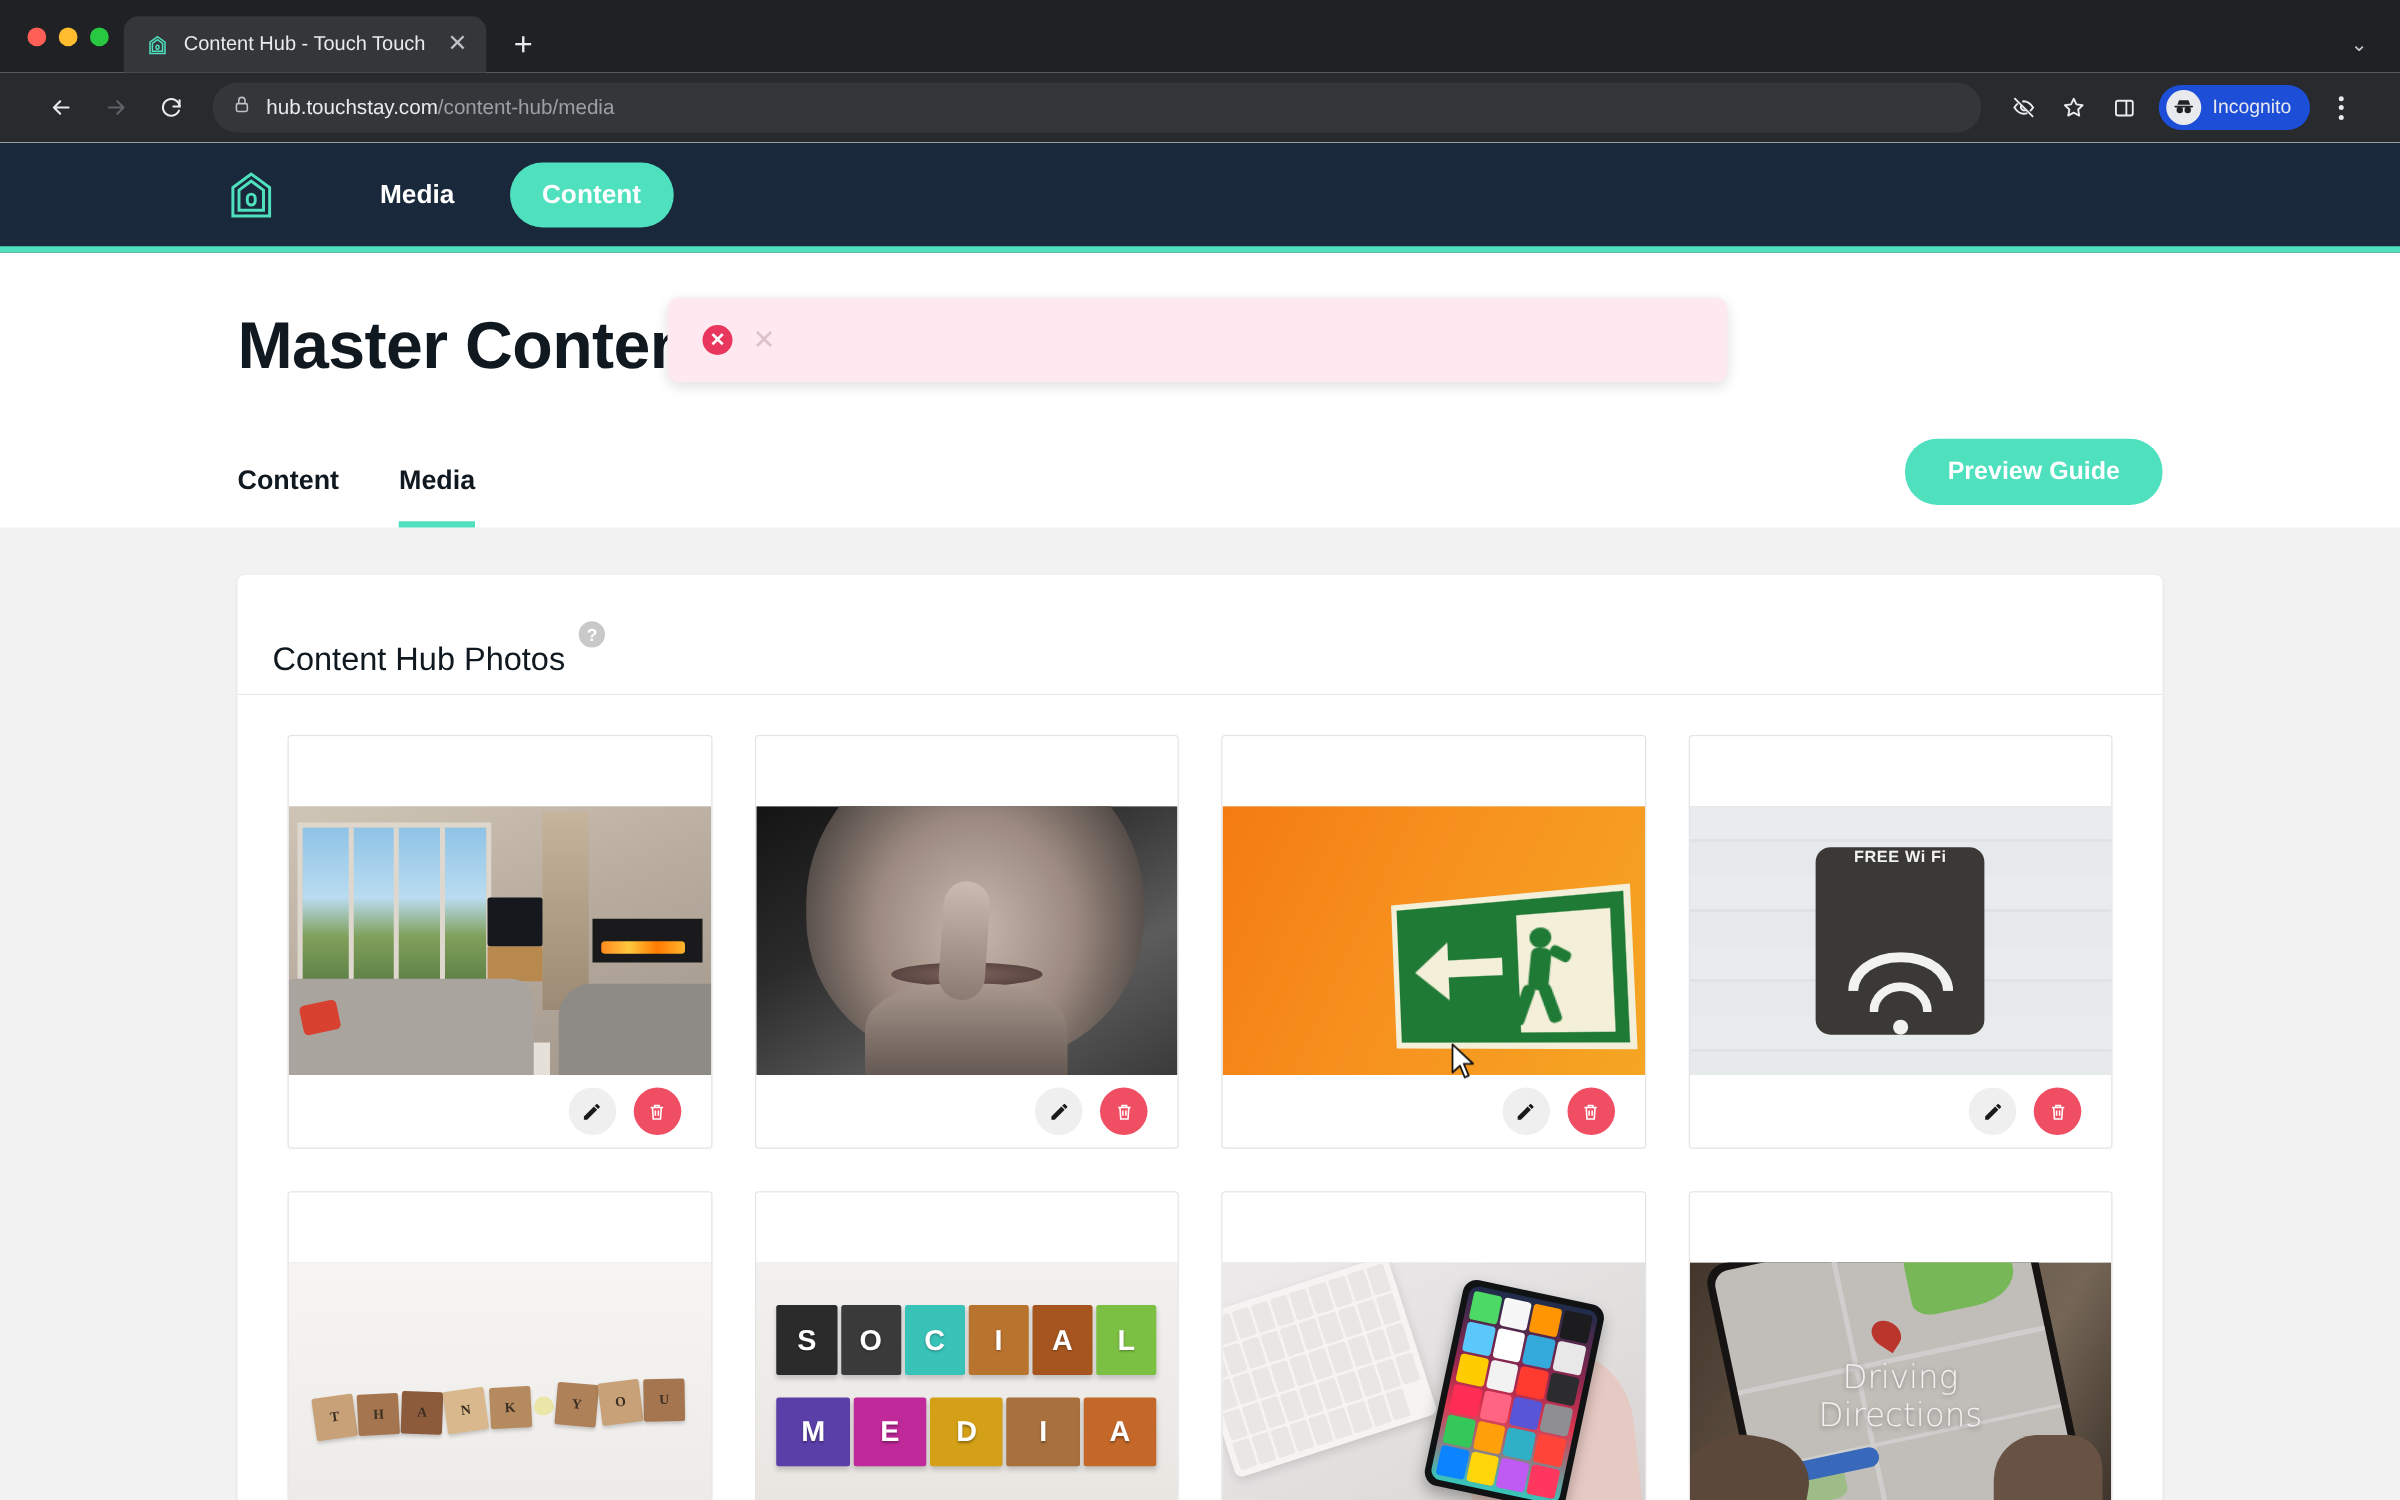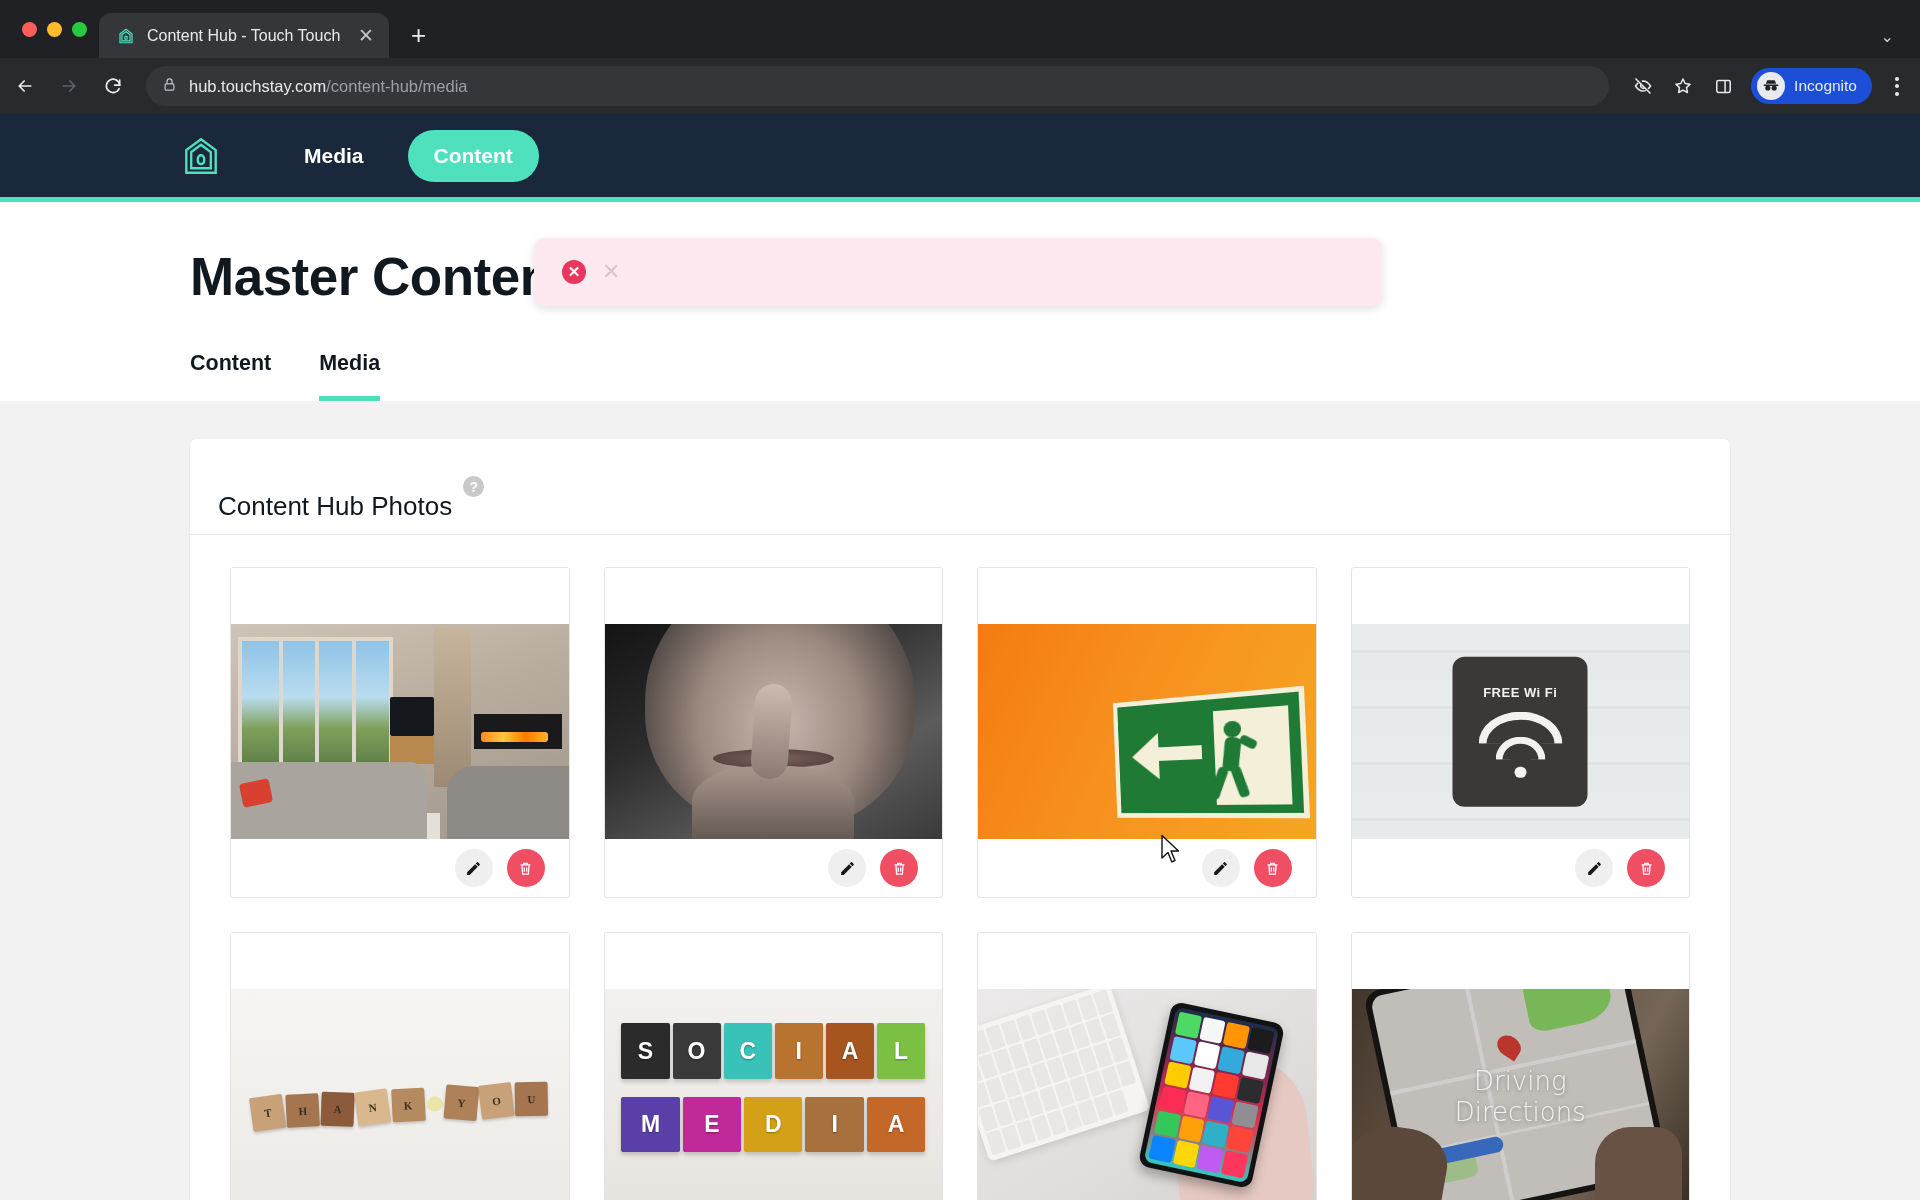--- a/index.html
+++ b/index.html
@@ -29,21 +29,21 @@
     min-width: 290px; position: relative;
   }
   .tab-favicon { width: 20px; height: 20px; flex: 0 0 20px; display: flex; align-items: center; justify-content: center; }
   .tab-title { color: #e8eaed; font-size: 16px; white-space: nowrap; flex: 1; }
   .tab-close { color: #bdc1c6; font-size: 19px; line-height: 1; width: 22px; text-align: center; cursor: pointer; }
   .newtab { color: #e8eaed; font-size: 26px; line-height: 1; margin: 0 0 10px 22px; cursor: pointer; font-weight: 300; }
   .chev-down { position: absolute; right: 26px; bottom: 12px; color: #c8cace; font-size: 16px; cursor: pointer; }
 
   .omnibar {
     height: 56px; background: #292a2d; display: flex; align-items: center;
-    padding: 0 6px; gap: 6px; flex: 0 0 56px;
+    padding: 0 30px; gap: 6px; flex: 0 0 56px;
   }
   .nav-btn {
     width: 38px; height: 38px; border-radius: 50%; display: flex; align-items: center;
     justify-content: center; color: #e8eaed; cursor: pointer; flex: 0 0 38px;
   }
   .nav-btn.disabled { color: #5f6368; }
   .urlbox {
     flex: 1; height: 40px; background: #35363a; border-radius: 20px;
     display: flex; align-items: center; padding: 0 16px; gap: 12px; margin: 0 10px 0 8px;
     cursor: text;
@@ -186,21 +186,21 @@
   .ex-man { position:absolute; left:-12%; top:12%; width:86%; height:84%; }
   .ex-head { position:absolute; left:30%; top:0; width:28%; height:20%; border-radius:50%; background:#1f7a36; }
   .ex-body { position:absolute; left:28%; top:20%; width:26%; height:42%; background:#1f7a36; border-radius:5px; transform:rotate(8deg); }
   .ex-leg1 { position:absolute; left:10%; top:56%; width:16%; height:42%; background:#1f7a36; transform:rotate(22deg); border-radius:4px; }
   .ex-leg2 { position:absolute; left:44%; top:56%; width:16%; height:40%; background:#1f7a36; transform:rotate(-18deg); border-radius:4px; }
   .ex-arm { position:absolute; left:54%; top:22%; width:28%; height:11%; background:#1f7a36; transform:rotate(30deg); border-radius:4px; }
 
   
   .ph-wifi { background: repeating-linear-gradient(180deg,#e9eced 0 26px,#dfe3e4 26px 29px,#e6eaeb 29px 56px); }
   .wf-badge { position:absolute; left:50%; top:50%; transform:translate(-50%,-50%); width:40%; height:70%;
-    background:#3b3936; border-radius:12px; display:flex; flex-direction:column; align-items:center; justify-content:center; gap:6%; }
+    background:#3b3936; border-radius:12px; display:flex; flex-direction:column; align-items:center; justify-content:space-between; gap:6%; }
   .wf-label { color:#f2f2f0; font-size:13px; font-weight:bold; letter-spacing:.5px; font-family:"Liberation Sans",sans-serif; }
   .wf-waves { position:relative; width:62%; height:46%; }
   .wf-a1 { position:absolute; left:0; top:4%; width:100%; height:46%; border-radius:50% 50% 0 0 / 100% 100% 0 0;
     border:8px solid #f2f2f0; border-bottom:none; box-sizing:border-box; }
   .wf-a2 { position:absolute; left:20%; top:40%; width:60%; height:34%; border-radius:50% 50% 0 0 / 100% 100% 0 0;
     border:7px solid #f2f2f0; border-bottom:none; box-sizing:border-box; }
   .wf-dot { position:absolute; left:43%; bottom:0; width:14%; padding-bottom:14%; border-radius:50%; background:#f2f2f0; }
 
   
   .ph-thanks { background: linear-gradient(180deg,#f6f5f3 0%,#eceae7 100%); }
@@ -357,20 +357,21 @@
         <span class="toast-close">✕</span>
       </div>
     </div>
 
     <div class="pagehead">
       <div class="pagehead-inner">
         <div class="page-title">Master Content</div>
         <div class="tabsrow">
           <span class="ptab">Content</span>
           <span class="ptab active">Media</span>
+          <button class="preview-btn">Preview Guide</button>
         </div>
       </div>
     </div>
 
     <div class="content">
       <div class="card">
 
         <div class="card-head">
           <span class="card-title">Content Hub Photos</span>
           <span class="help-ic">?</span>

